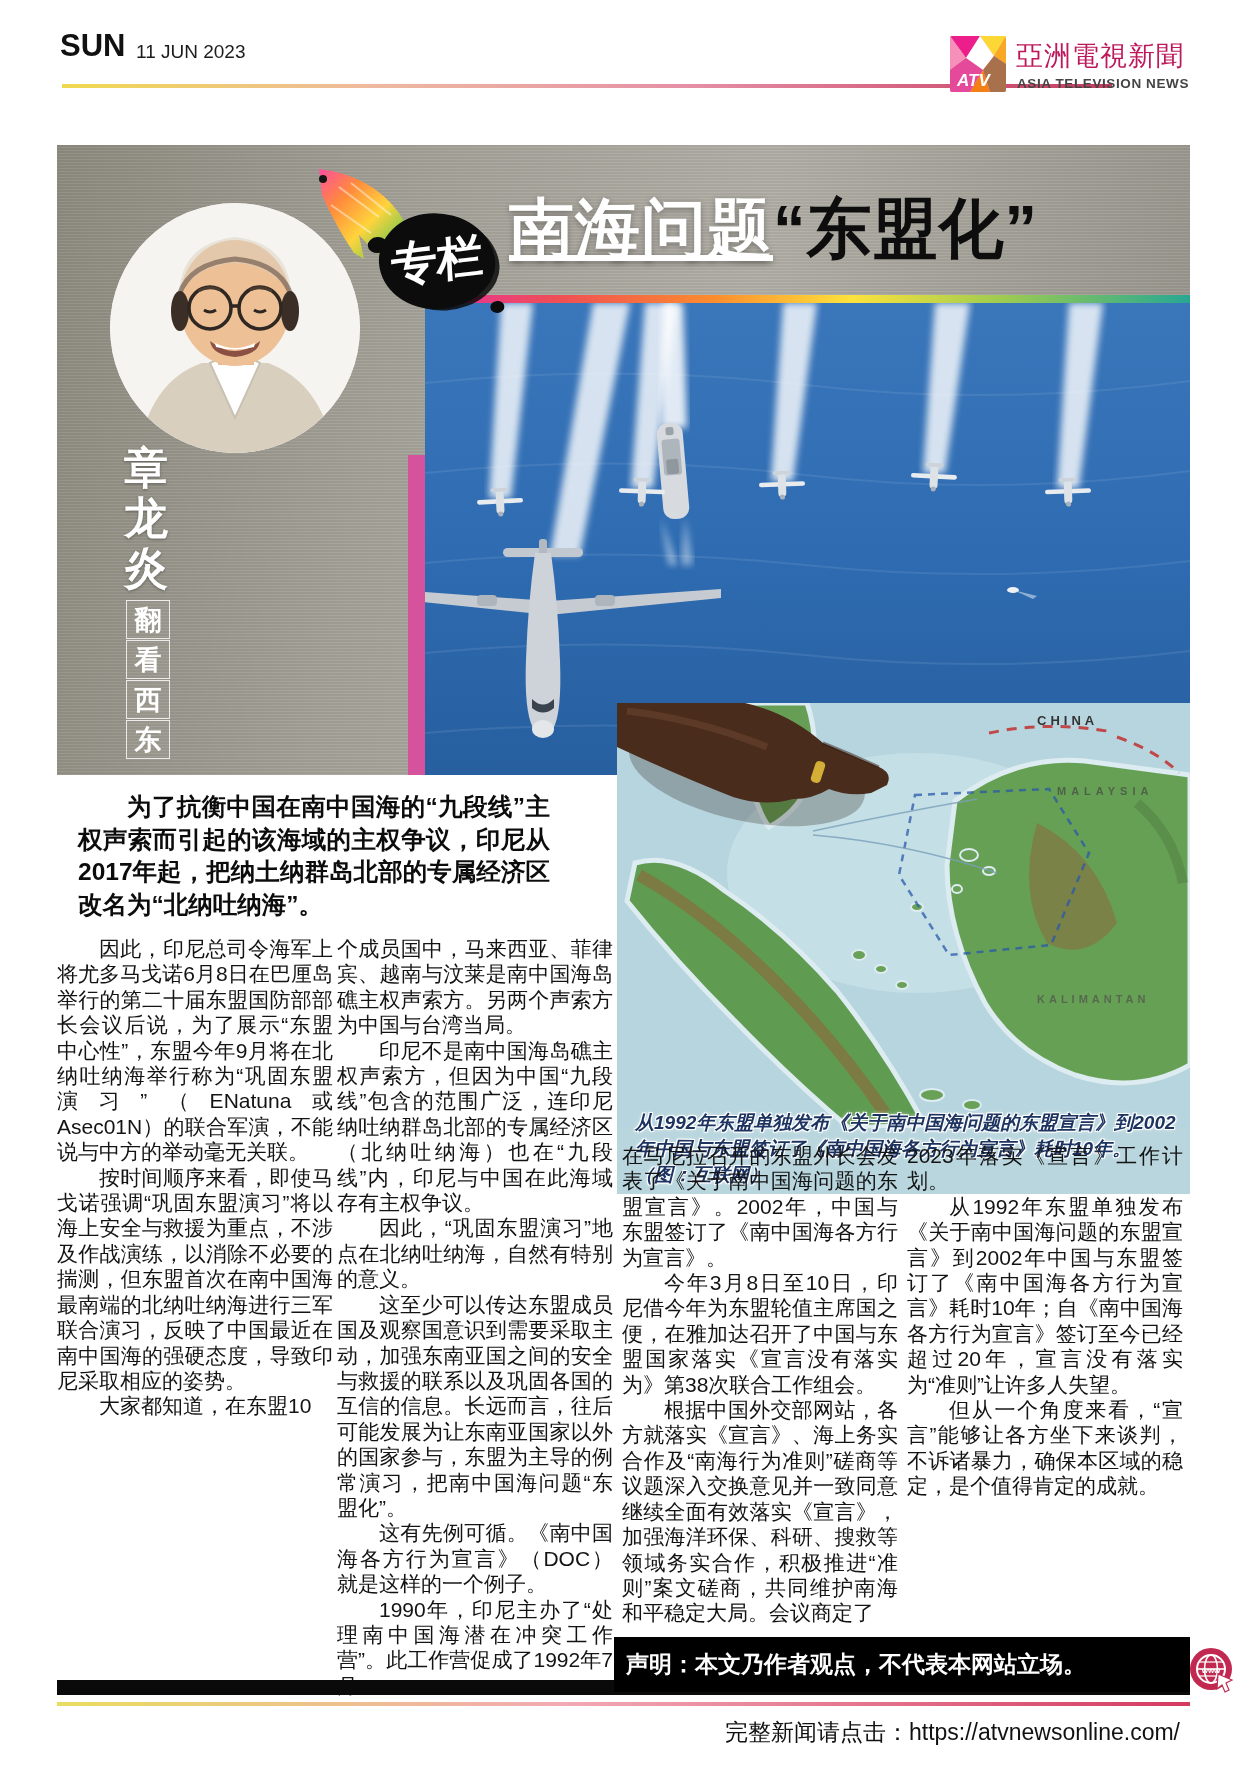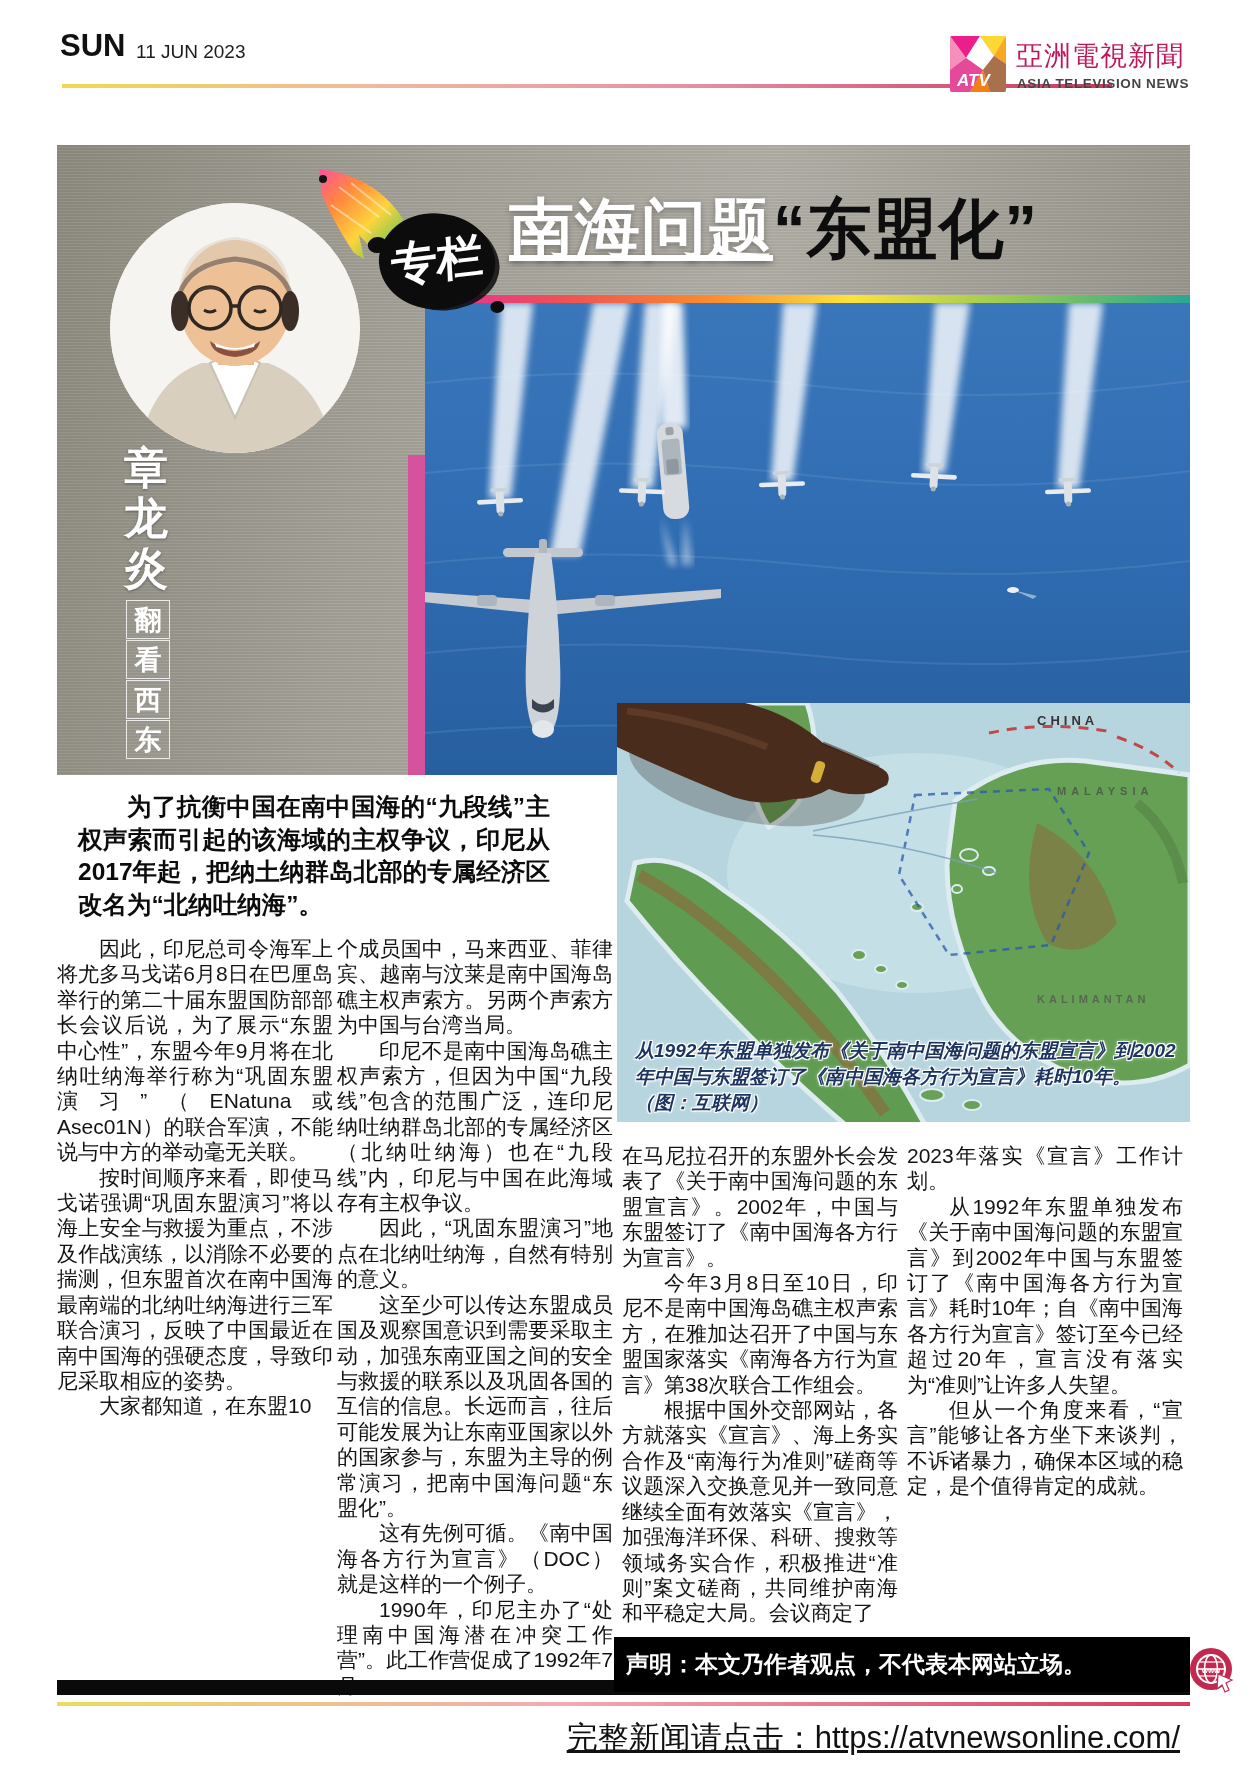--- a/index.html
+++ b/index.html
@@ -52,32 +52,32 @@
   .intro p{margin:0;text-indent:2em;}
   .bodycol{font-size:21px;line-height:25.4px;color:#131313;text-align:justify;}
   .bodycol p{margin:0;text-indent:2em;}
   .bodycol p.noindent{text-indent:0;}
   .col1{left:57px;top:936px;width:276px;}
   .col2{left:337px;top:936px;width:276px;}
   .col3{left:622px;top:1143px;width:276px;}
   .col4{left:907px;top:1143px;width:276px;}
 
   
-  .mapphoto{left:617px;top:703px;width:573px;height:419px;overflow:hidden;background:#b9d6de;}
+  .mapphoto{left:617px;top:703px;width:573px;height:491px;overflow:hidden;background:#b9d6de;}
   .mapcap{position:absolute;left:18px;right:12px;bottom:6px;font-size:19px;line-height:26px;
     font-style:italic;font-weight:700;color:#1d3461;
     text-shadow:-1px -1px 0 #fff,1px -1px 0 #fff,-1px 1px 0 #fff,1px 1px 0 #fff,0 0 4px #fff;}
 
   
   .blackrule{left:57px;top:1680px;width:1133px;height:15px;background:#0a0a0a;}
   .statement{left:614px;top:1637px;width:576px;height:55px;background:#000;color:#fff;
     font-size:23px;font-weight:800;line-height:55px;padding-left:12px;box-sizing:border-box;}
   .gradline{left:57px;top:1702px;width:1133px;height:3.5px;
     background:linear-gradient(90deg,#e9dd5e 0%,#f2a9b4 45%,#d43a60 100%);}
-  .footerlink{left:560px;top:1717px;width:620px;text-align:right;font-size:31px;font-weight:500;color:#111;text-decoration:underline;}
+  .footerlink{left:560px;top:1717px;width:620px;text-align:right;font-size:23px;font-weight:500;color:#111;}
   .seal{left:1188px;top:1646px;width:48px;height:48px;}
 </style>
 </head>
 <body>
 
 <div class="abs hdr-day">SUN</div>
 <div class="abs hdr-date">11 JUN 2023</div>
 <div class="abs hdr-rule"></div>
 
 <div class="abs logo-box">
@@ -308,21 +308,21 @@
 <div class="abs bodycol col2">
   <p class="noindent">个成员国中，马来西亚、菲律宾、越南与汶莱是南中国海岛礁主权声索方。另两个声索方为中国与台湾当局。</p>
   <p>印尼不是南中国海岛礁主权声索方，但因为中国“九段线”包含的范围广泛，连印尼纳吐纳群岛北部的专属经济区（北纳吐纳海）也在“九段线”内，印尼与中国在此海域存有主权争议。</p>
   <p>因此，“巩固东盟演习”地点在北纳吐纳海，自然有特别的意义。</p>
   <p>这至少可以传达东盟成员国及观察国意识到需要采取主动，加强东南亚国之间的安全与救援的联系以及巩固各国的互信的信息。长远而言，往后可能发展为让东南亚国家以外的国家参与，东盟为主导的例常演习，把南中国海问题“东盟化”。</p>
   <p>这有先例可循。《南中国海各方行为宣言》（DOC）就是这样的一个例子。</p>
   <p>1990年，印尼主办了“处理南中国海潜在冲突工作营”。此工作营促成了1992年7月</p>
 </div>
 <div class="abs bodycol col3">
   <p class="noindent">在马尼拉召开的东盟外长会发表了《关于南中国海问题的东盟宣言》。2002年，中国与东盟签订了《南中国海各方行为宣言》。</p>
-  <p>今年3月8日至10日，印尼不是南中国海岛礁主权声索方，在雅加达召开了中国与东盟国家落实《南海各方行为宣言》第38次联合工作组会。</p>
+  <p>今年3月8日至10日，印尼借今年为东盟轮值主席国之便，在雅加达召开了中国与东盟国家落实《宣言没有落实为》第38次联合工作组会。</p>
   <p>根据中国外交部网站，各方就落实《宣言》、海上务实合作及“南海行为准则”磋商等议题深入交换意见并一致同意继续全面有效落实《宣言》，加强海洋环保、科研、搜救等领域务实合作，积极推进“准则”案文磋商，共同维护南海和平稳定大局。会议商定了</p>
 </div>
 <div class="abs bodycol col4">
   <p class="noindent">2023年落实《宣言》工作计划。</p>
   <p>从1992年东盟单独发布《关于南中国海问题的东盟宣言》到2002年中国与东盟签订了《南中国海各方行为宣言》耗时10年；自《南中国海各方行为宣言》签订至今已经超过20年，宣言没有落实为“准则”让许多人失望。</p>
   <p>但从一个角度来看，“宣言”能够让各方坐下来谈判，不诉诸暴力，确保本区域的稳定，是个值得肯定的成就。</p>
 </div>
 
 <div class="abs blackrule"></div>
 <div class="abs statement">声明：本文乃作者观点，不代表本网站立场。</div>

